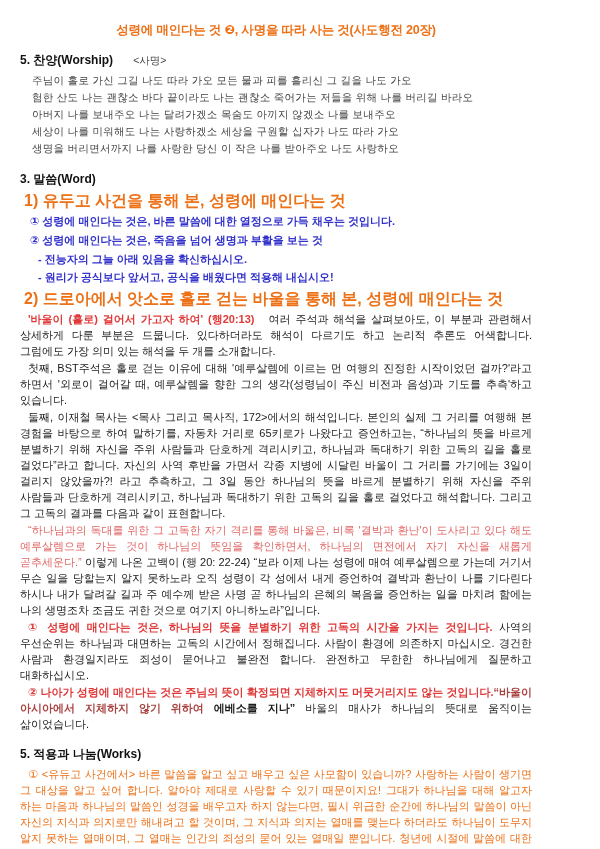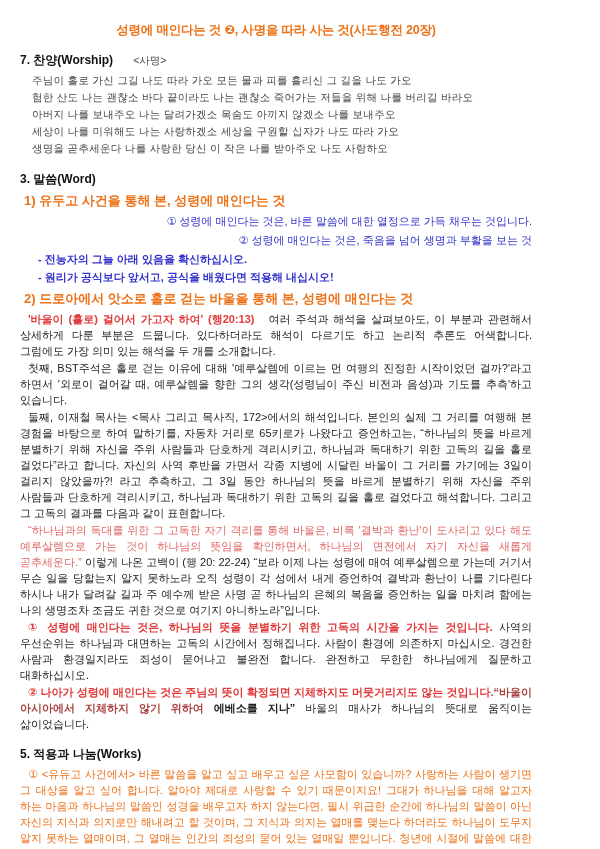--- a/index.html
+++ b/index.html
@@ -41,28 +41,27 @@
   .lyrics{
     margin:4px 0 10px 12px;
     color:#454545;
     font-size:10.5px;
     line-height:17px;
     letter-spacing:0.3px;
   }
   .sub-orange{
     color:#ed7117;
     font-weight:bold;
-    font-size:13px;
+    font-size:16px;
     margin:6px 0 4px 4px;
   }
   .blue-point{
     color:#3333cc;
-    font-weight:normal;
+    font-weight:bold;
     margin:3px 0 3px 10px;
-    text-align:right;
   }
   .blue-sub{
     color:#3333cc;
     font-weight:bold;
     margin:2px 0 2px 18px;
   }
   p.body{
     margin:0 0 1px 0;
     text-align:justify;
     text-indent:8px;
@@ -78,29 +77,29 @@
 </style>
 </head>
 <body>
 
 <div class="page">
 
   <div class="title">성령에 매인다는 것 ❷, 사명을 따라 사는 것(사도행전 20장)</div>
 
 
   <div class="sec-heading">
-    <span>7. 찬양(Worship)</span><span class="song-title">&lt;사명&gt;</span>
+    <span>5. 찬양(Worship)</span><span class="song-title">&lt;사명&gt;</span>
   </div>
 
   <div class="lyrics">
     <div>주님이 홀로 가신 그길 나도 따라 가오 모든 물과 피를 흘리신 그 길을 나도 가오</div>
     <div>험한 산도 나는 괜찮소 바다 끝이라도 나는 괜찮소 죽어가는 저들을 위해 나를 버리길 바라오</div>
     <div>아버지 나를 보내주오 나는 달려가겠소 목숨도 아끼지 않겠소 나를 보내주오</div>
     <div>세상이 나를 미워해도 나는 사랑하겠소 세상을 구원할 십자가 나도 따라 가오</div>
-    <div>생명을 곧추세운다 나를 사랑한 당신 이 작은 나를 받아주오 나도 사랑하오</div>
+    <div>생명을 버리면서까지 나를 사랑한 당신 이 작은 나를 받아주오 나도 사랑하오</div>
   </div>
 
   <div class="sec-heading">3. 말씀(Word)</div>
 
   <div class="sub-orange">1) 유두고 사건을 통해 본, 성령에 매인다는 것</div>
   <div class="blue-point">① 성령에 매인다는 것은, 바른 말씀에 대한 열정으로 가득 채우는 것입니다.</div>
   <div class="blue-point">② 성령에 매인다는 것은, 죽음을 넘어 생명과 부활을 보는 것</div>
   <div class="blue-sub">- 전능자의 그늘 아래 있음을 확신하십시오.</div>
   <div class="blue-sub">- 원리가 공식보다 앞서고, 공식을 배웠다면 적용해 내십시오!</div>
 

